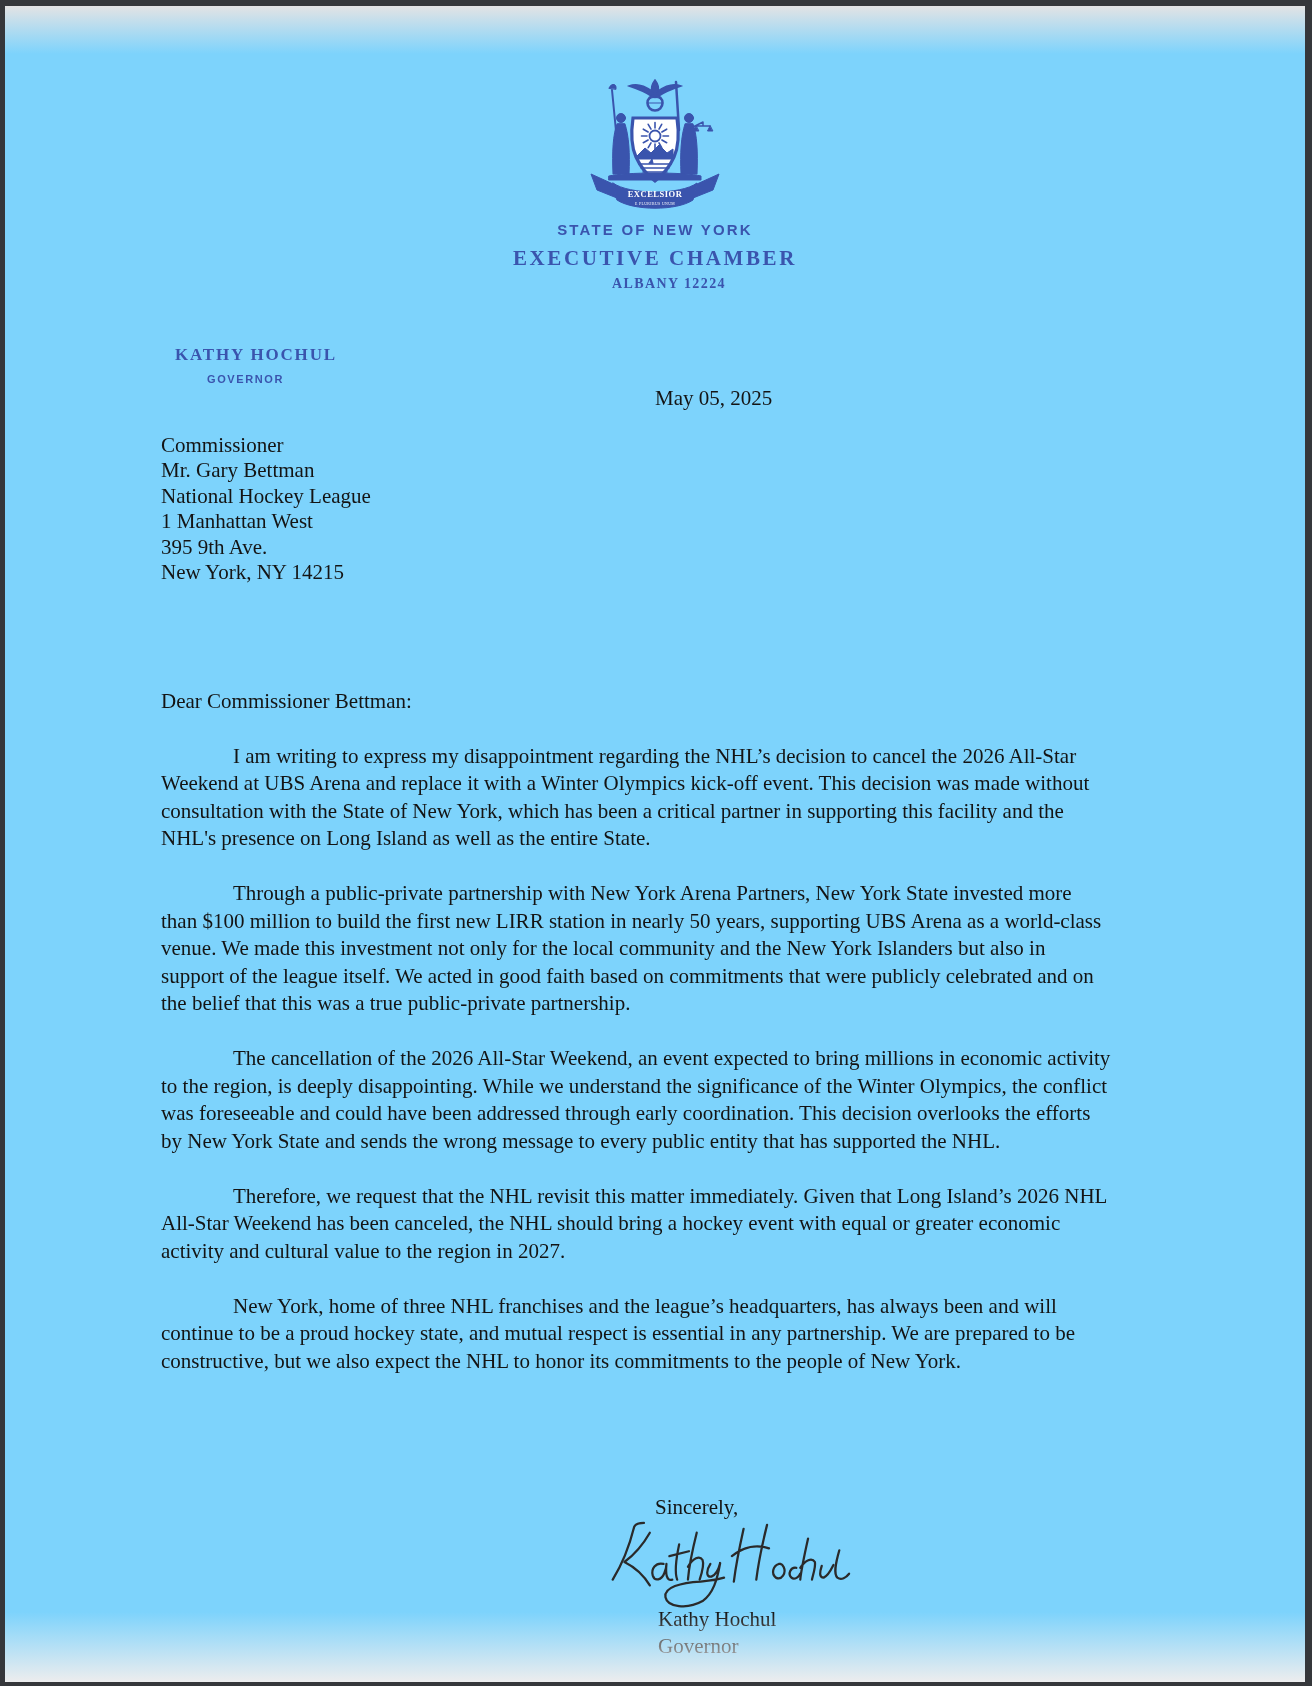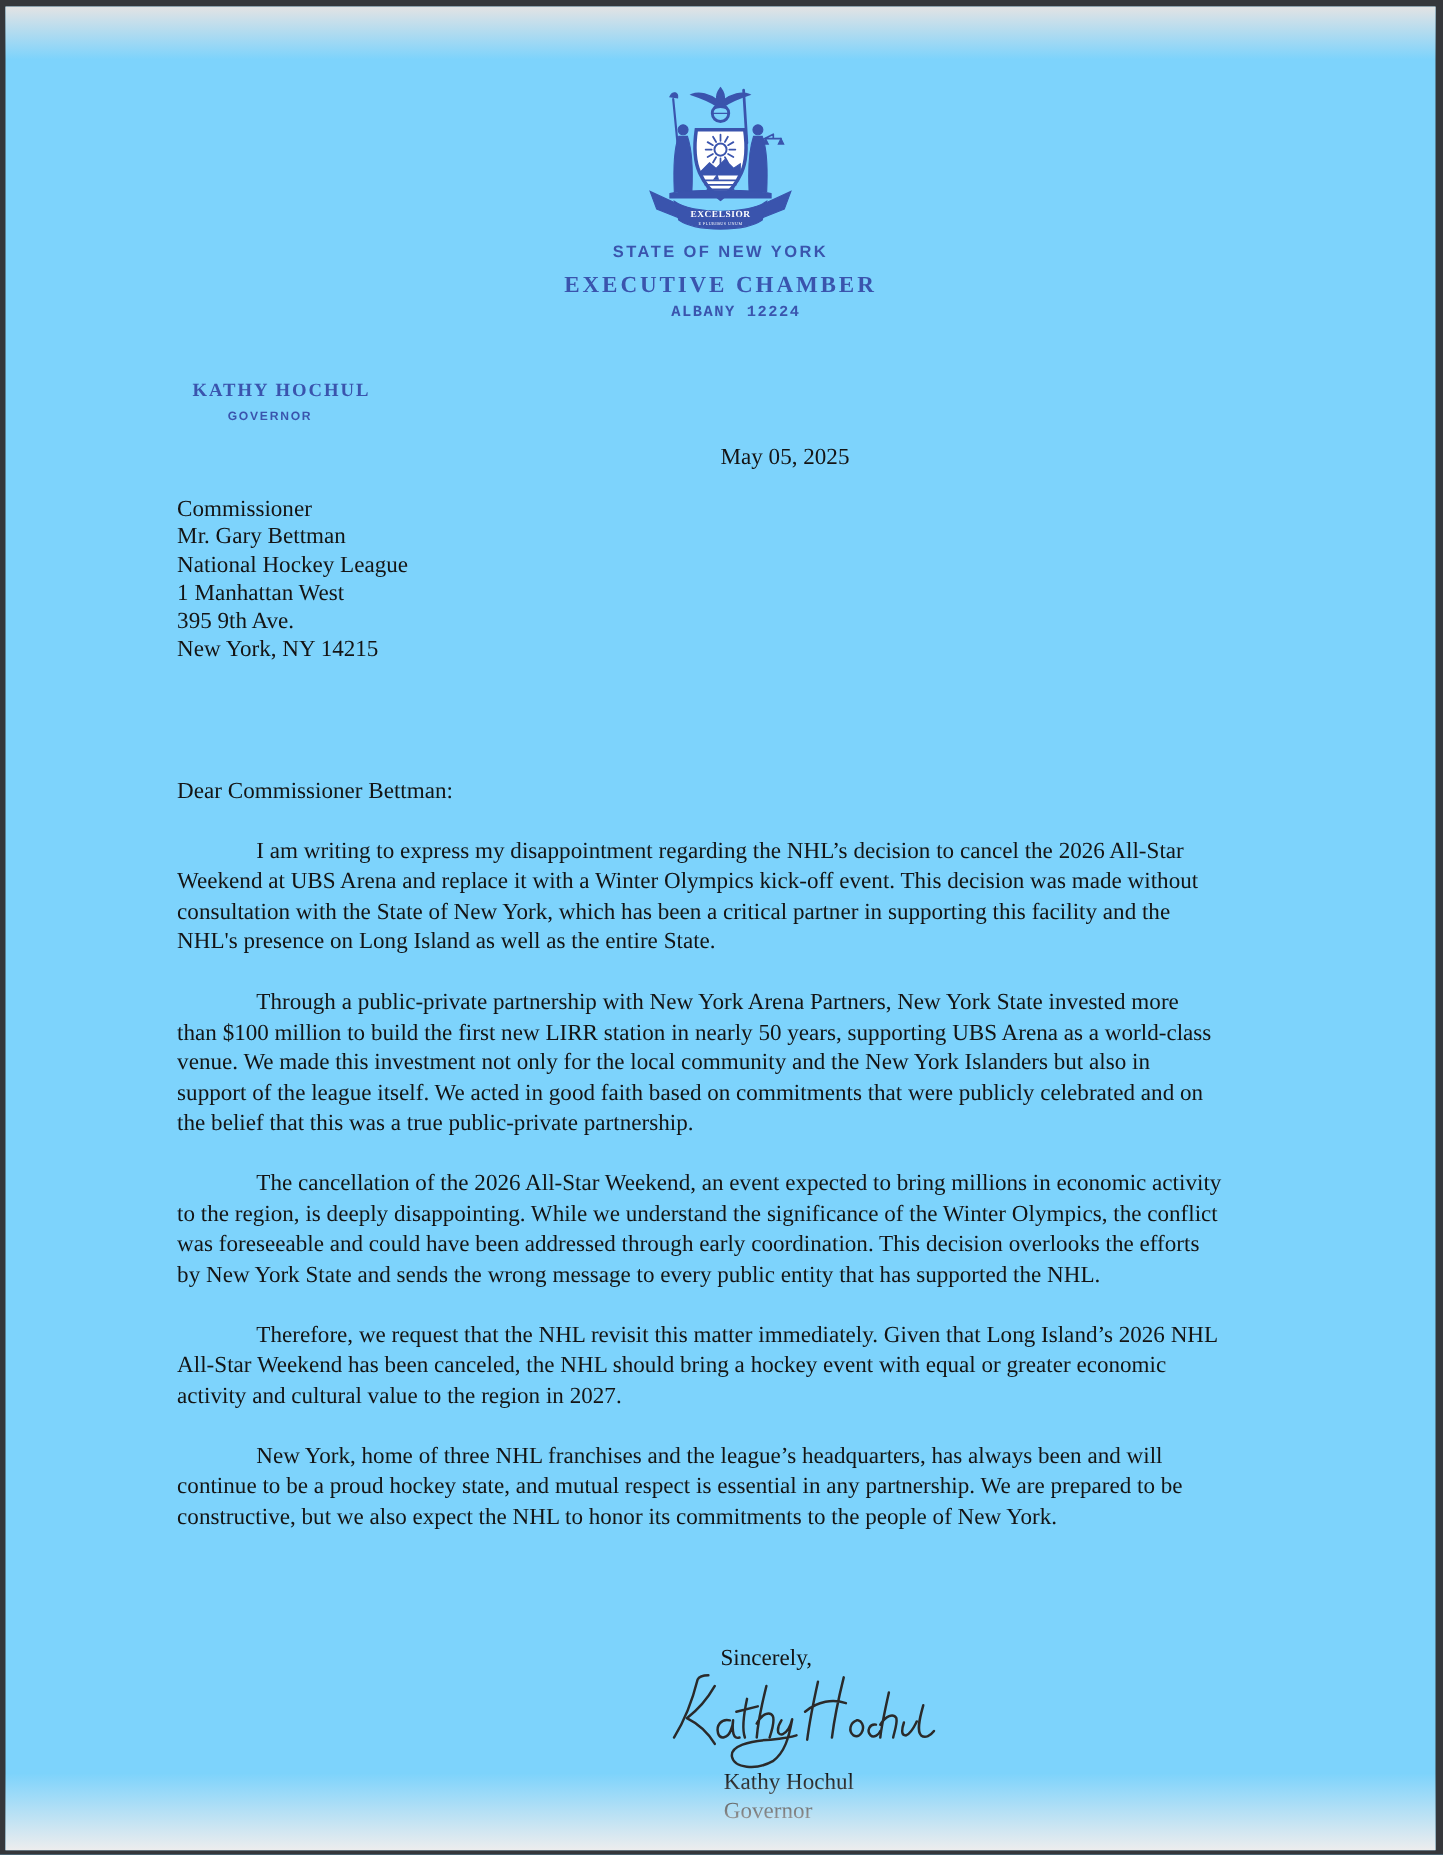--- a/index.html
+++ b/index.html
@@ -41,37 +41,37 @@
     font-family:"Liberation Sans", sans-serif;
     font-size:15px;letter-spacing:2.2px;
   }
   .lh-chamber{
     top:240px;
     font-family:"Liberation Serif", serif;
     font-size:21px;letter-spacing:2.6px;
   }
   .lh-albany{
     top:270px;
-    font-family:Liberation Mono, monospace;
+    font-family:Liberation Serif, serif;
     font-size:14px;letter-spacing:1.4px;padding-left:28px;
   }
   .gov-block{position:absolute;left:170px;top:339px;color:#3a54ad;}
   .gov-name{
     font-family:"Liberation Serif", serif;
     font-weight:bold;font-size:17px;letter-spacing:1.8px;
   }
   .gov-title{
     font-family:"Liberation Sans", sans-serif;
     font-weight:bold;font-size:11px;letter-spacing:1.6px;
     margin-top:8px;margin-left:32px;
   }
 
   
   .letter{
-    position:absolute;left:156px;top:396px;width:950px;
+    position:absolute;left:156px;top:379px;width:950px;
     font-size:21px;line-height:27.5px;color:#141414;
   }
   .date-line{margin-left:494px;}
   .recipient{margin-top:20px;line-height:25.5px;}
   .salutation{margin-top:102px;margin-bottom:27.5px;}
   .letter p{margin:0 0 27.5px 0;text-indent:72px;text-align:left;}
 
   
   .valediction{position:absolute;left:650px;top:1489px;font-size:21px;color:#141414;}
   .signature-svg{position:absolute;left:596px;top:1506px;width:252px;height:100px;}

